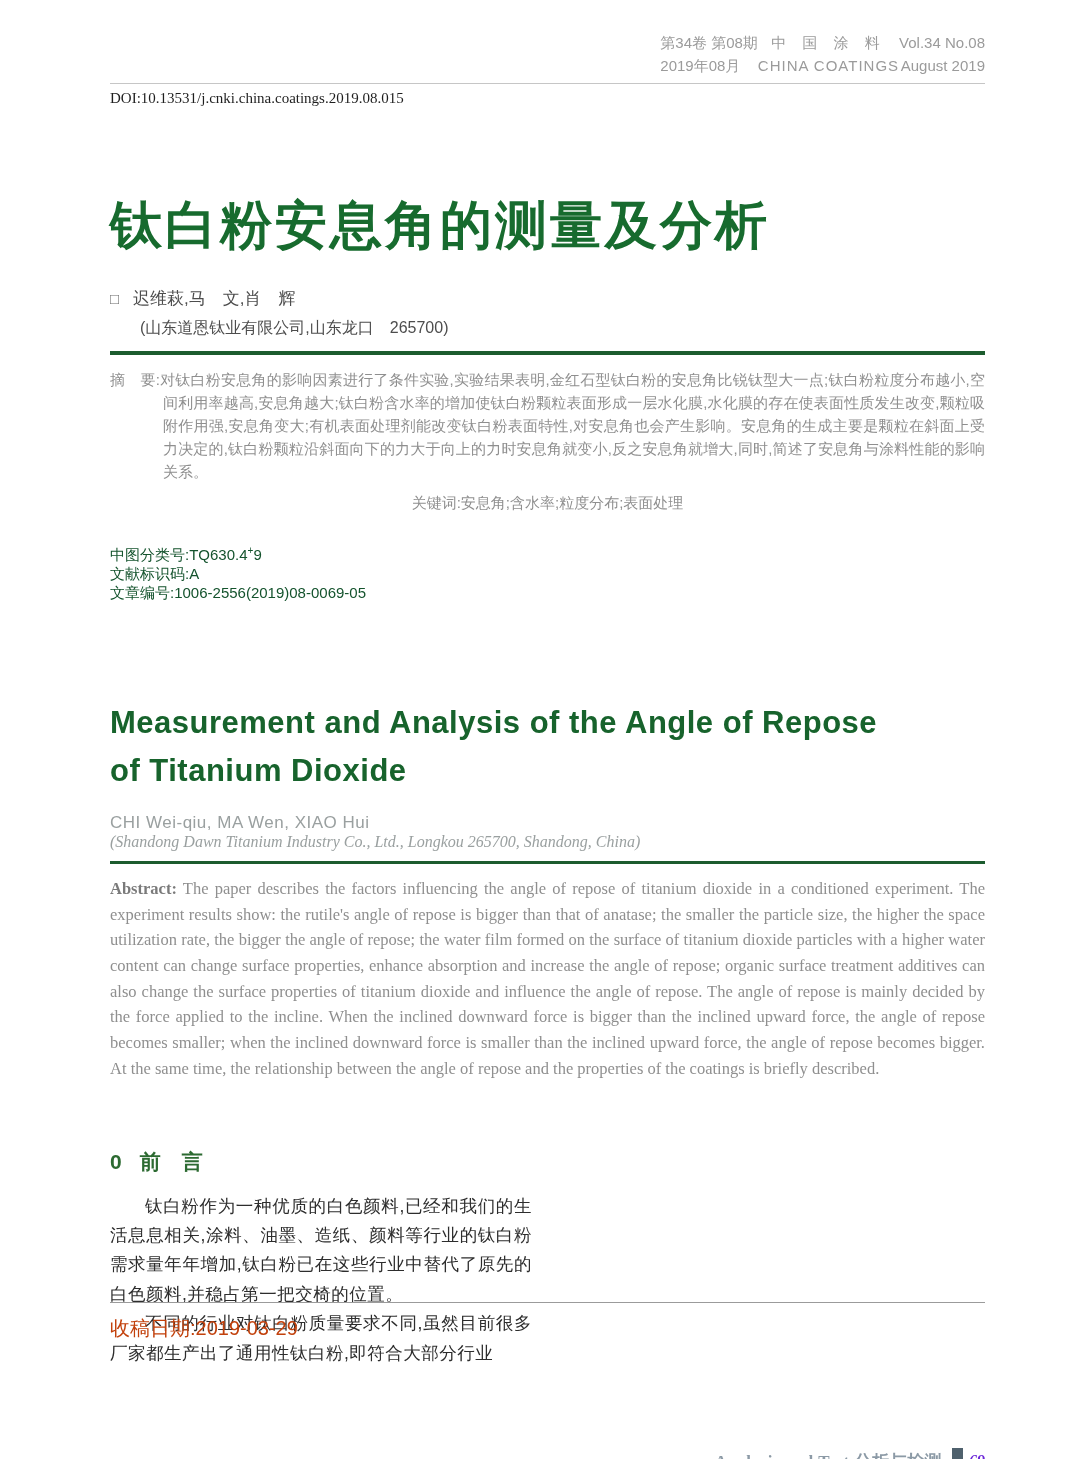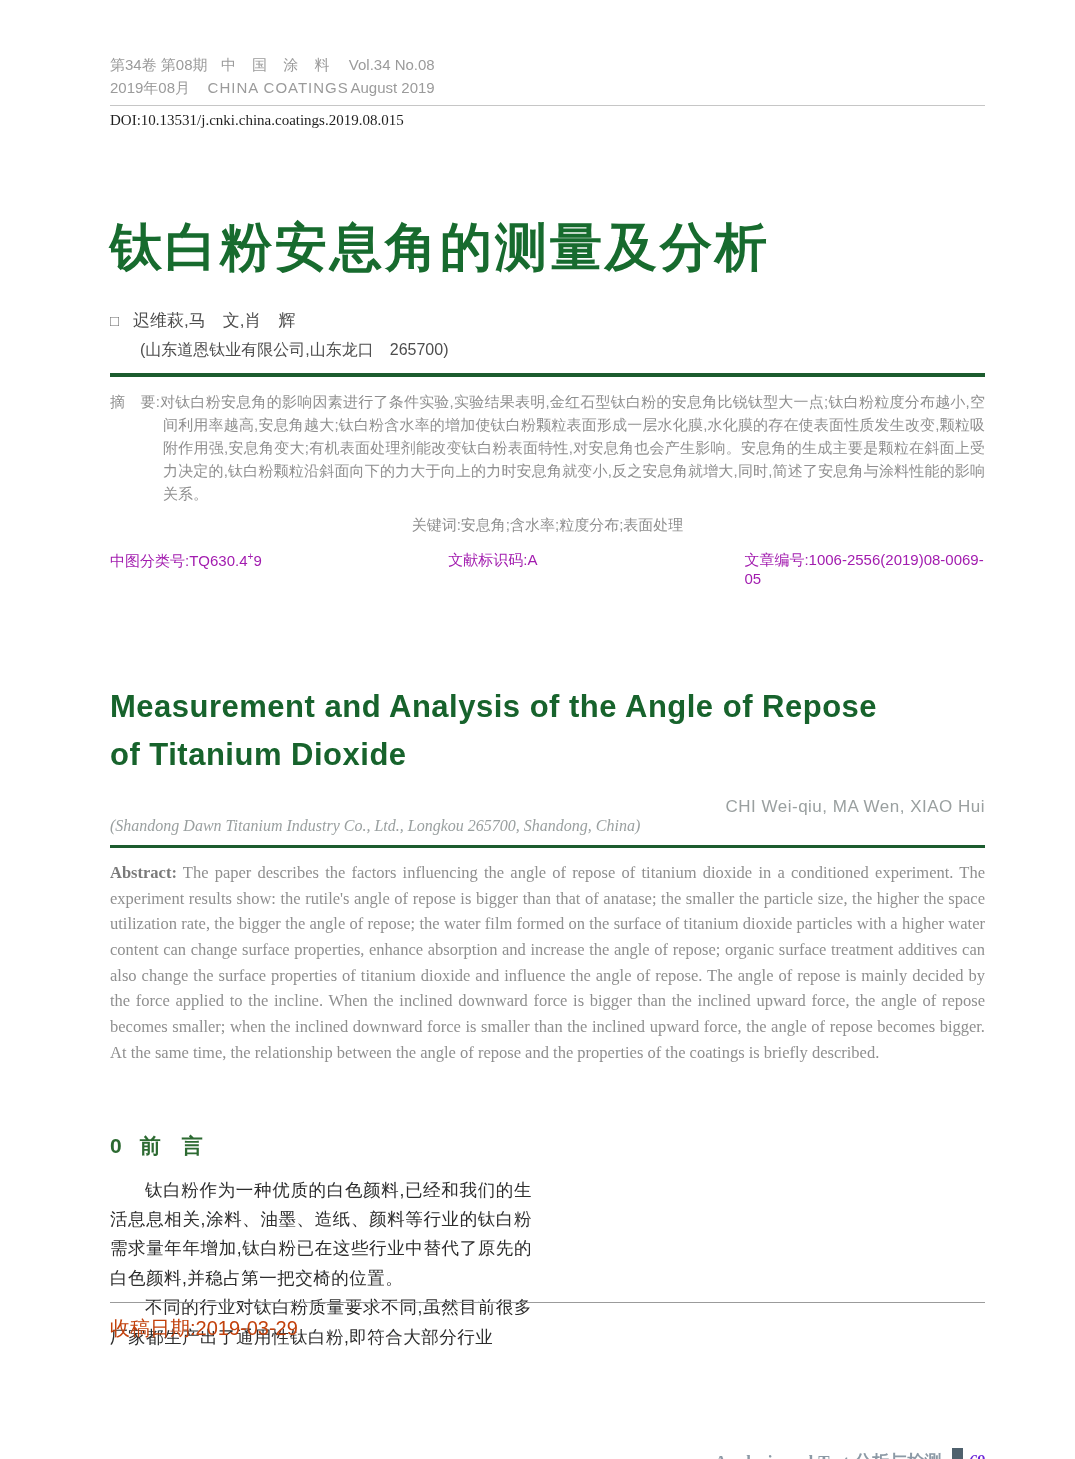--- a/index.html
+++ b/index.html
@@ -9,22 +9,22 @@
     height: 1459px;
     position: relative;
     font-family: "Liberation Sans", sans-serif;
     overflow: hidden;
   }
   .content { margin: 0 90px 0 110px; width: 875px; }
 
   
   .jheader {
     display: flex;
-    justify-content: flex-start;
-    padding-top: 54px;
+    justify-content: flex-end;
+    padding-top: 32px;
     border-bottom: 1px solid #c6c6c6;
     padding-bottom: 6px;
     color: #9b9b9b;
     font-size: 15px;
     line-height: 1.5;
   }
   .jheader .col { white-space: nowrap; }
   .jheader .col.center { text-align: center; letter-spacing: 1px; }
   .jheader .col.right { text-align: right; }
   .cjk-spaced { letter-spacing: 6px; }
@@ -79,45 +79,45 @@
     padding-left: 53px;
     text-indent: -53px;
   }
   .keywords-cn {
     margin-top: 10px;
     font-size: 15px;
     color: #8f8f8f;
     text-align: center;
   }
   .class-row {
-    margin-top: 16px;
-    font-size: 15px;
-    color: #a21caf;
-    display: flex;
+    margin-top: 32px;
+    font-size: 15px;
+    color: #14532d;
+    display: flex;
+    flex-direction: column;
   }
   .class-row .c1 { width: 360px; }
   .class-row .c2 { width: 315px; }
   .class-row sup { font-size: 10px; }
 
   
   .title-en {
     margin-top: 96px;
     max-width: 790px;
     font-size: 31px;
     font-weight: bold;
     color: #17632c;
     line-height: 1.55;
     letter-spacing: 0.5px;
   }
   .authors-en {
     margin-top: 18px;
     font-size: 17px;
     color: #9aa0a0;
     letter-spacing: 0.5px;
-    text-align: right;
   }
   .affil-en {
     font-size: 16px;
     font-style: italic;
     font-family: "Liberation Serif", serif;
     color: #9aa0a0;
   }
   .rule-green-thin {
     margin-top: 10px;
     height: 3px;

